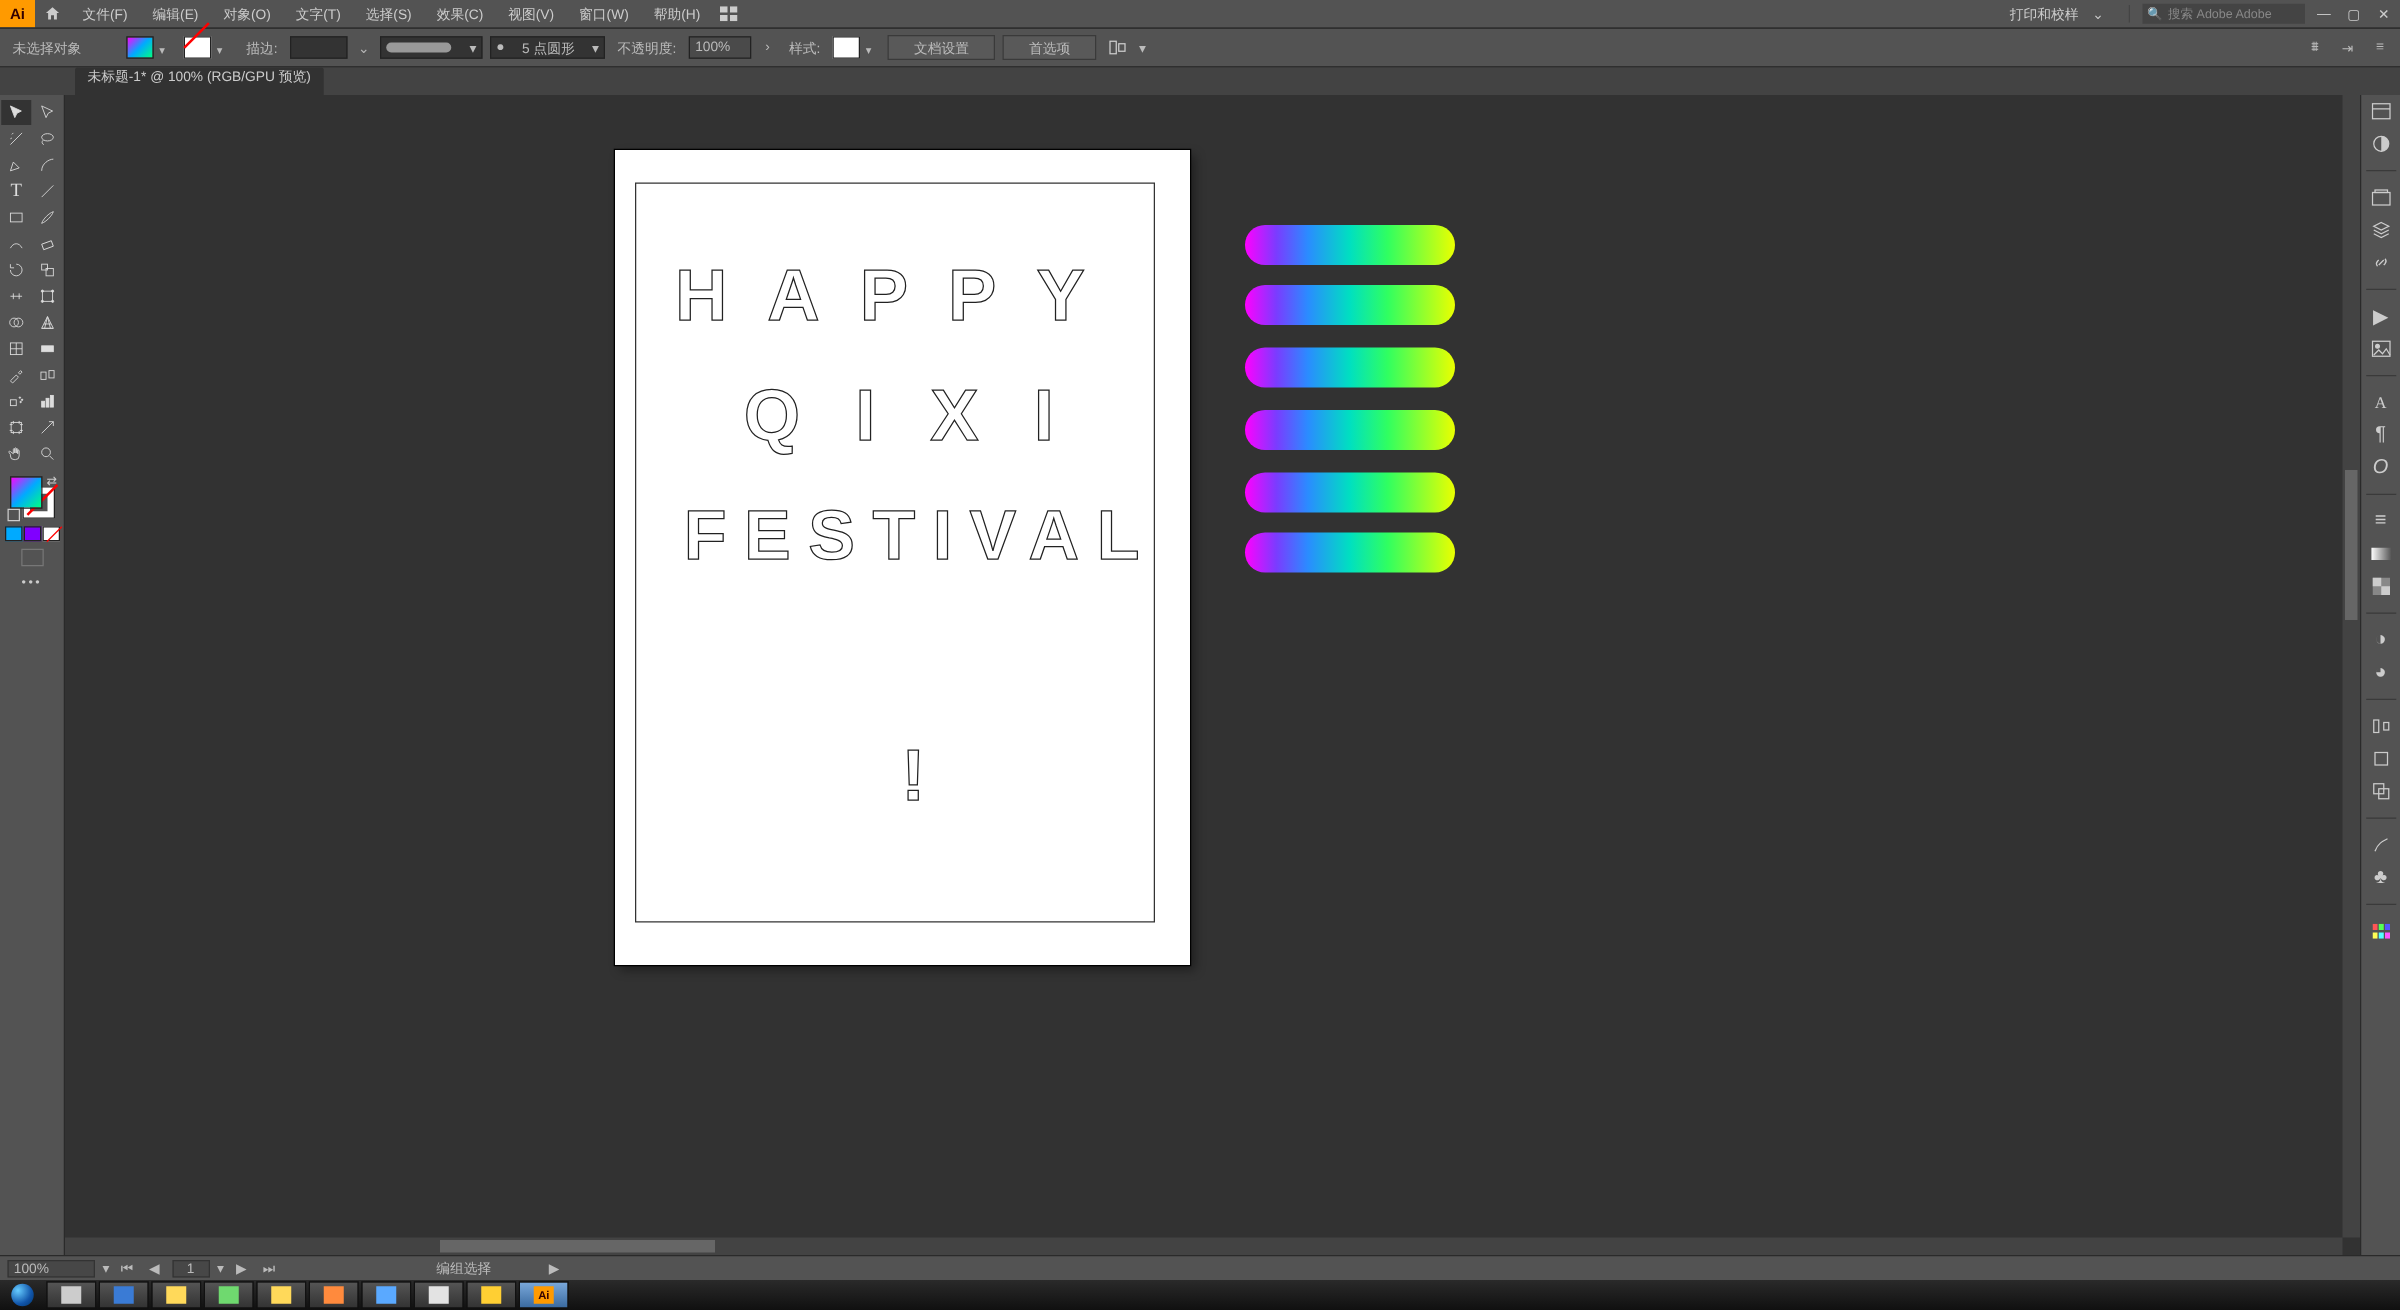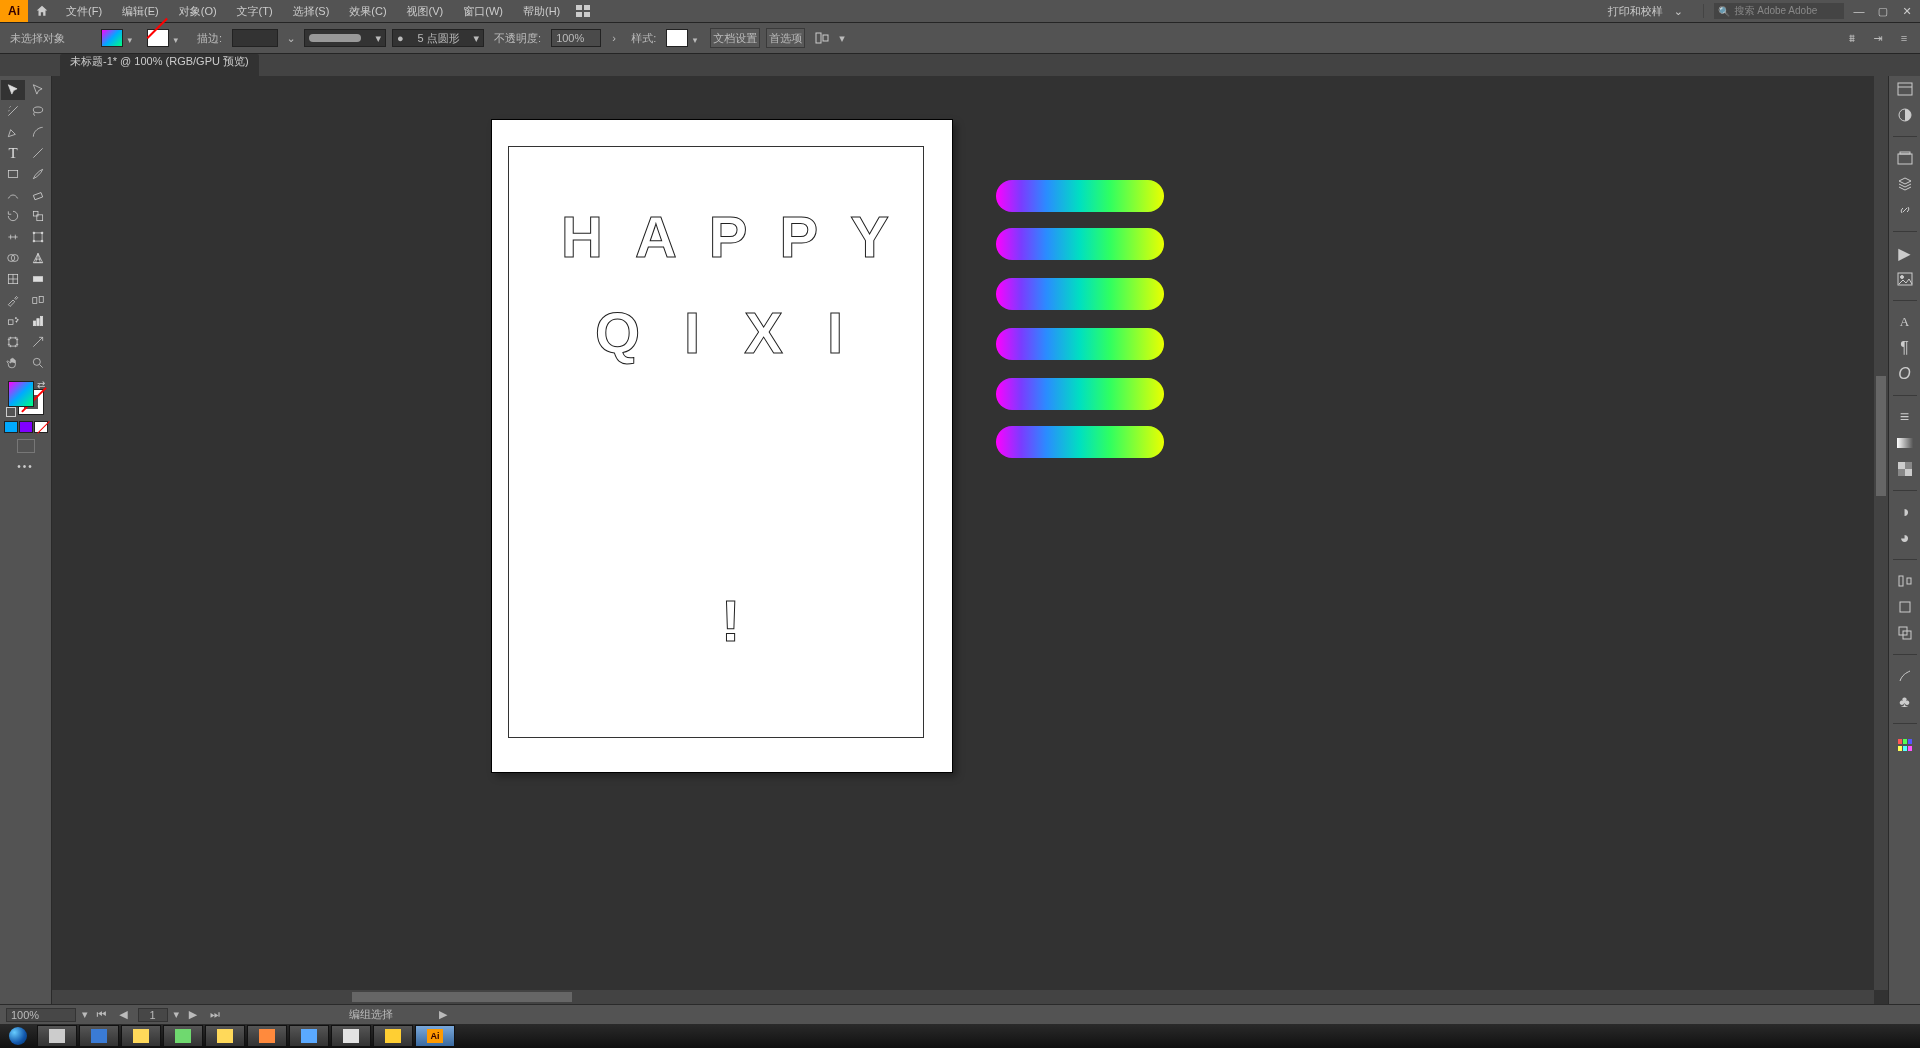--- a/index.html
+++ b/index.html
@@ -25,21 +25,21 @@
 .swatch.gradient { background: linear-gradient(135deg, #ff00ff, #00aaff, #00ff80); }
 .swatch .mini-arrow { position:absolute; right:-10px; top:5px; color:#bbb; font-size:9px;}
 .swatch.none { background:#fff;}
 .swatch.none::after { content:""; position:absolute; left:0; top:50%; width:140%; height:2px; background:#f00; transform: rotate(-45deg) translateY(-50%); transform-origin: left center;}
 .swatch.white { background:#fff;}
 .stroke-input { width:46px; height:18px; background:#333; border:1px solid #222; display:flex; align-items:center; padding:0 4px;}
 .stroke-profile { width:82px; height:18px; background:#333; border:1px solid #222; display:flex; align-items:center; padding:0 4px; justify-content:space-between;}
 .stroke-profile .cap { width:52px; height:8px; background:#999; border-radius:4px;}
 .opacity-input { width:50px; height:18px; background:#4a4a4a; border:1px solid #222; display:flex; align-items:center; padding:0 4px;}
 .arrow-btn { width:14px; height:18px; display:flex; align-items:center; justify-content:center; color:#bbb;}
-.ctrl-btn { height:20px; padding:0 2px; background:#595959; border:1px solid #3a3a3a; display:flex; align-items:center;}
+.ctrl-btn { height:20px; padding:0 20px; background:#595959; border:1px solid #3a3a3a; display:flex; align-items:center;}
 .ctrl-iconbtn { width:22px; height:20px; display:flex; align-items:center; justify-content:center;}
 .controlbar .spacer { flex:1; }
 .controlbar .right-icon { width:20px; height:20px; display:flex; align-items:center; justify-content:center; color:#bbb;}
 
 
 .tabstrip { height: 22px; background: #434343; display:flex; align-items:flex-end; padding-left:60px; }
 .doc-tab { height:22px; background:#323232; padding:0 10px; display:flex; align-items:center; gap:8px; color:#ccc; font-size:11px; border-top-left-radius:2px; border-top-right-radius:2px;flex-direction:column;}
 .doc-tab .close { color:#ccc; font-size:10px;}
 
 
@@ -63,21 +63,21 @@
 .mini-swatches .c::after{content:"";position:absolute;left:0;top:45%;width:140%;height:1px;background:#f00;transform:rotate(-45deg);}
 .screen-modes { display:flex; margin-top:6px;}
 .screen-modes div { width:18px; height:14px; border:1px solid #777; margin:0 1px;}
 .toolbox .dots { margin-top:8px; color:#ccc; letter-spacing:2px; font-size:10px;}
 
 
 .canvas-wrap { flex:1; background:#323232; position:relative; overflow:hidden;}
 .artboard { position:absolute; left:440px; top:44px; width:460px; height:652px; background:#fff; box-shadow: 0 0 0 1px #000, 4px 4px 8px rgba(0,0,0,.4);}
 .art-inner { position:absolute; left:16px; top:26px; right:28px; bottom:34px; border:1px solid #333;}
 .text-outline { position:absolute; font-family: Arial, sans-serif; font-weight: 700; color: transparent; -webkit-text-stroke: 1px #222; white-space:nowrap;}
-.l1 { font-size:58px; letter-spacing: 32px; top:56px; left:52px;text-align:right;}
+.l1 { font-size:58px; letter-spacing: 32px; top:56px; left:31px;text-align:right;}
 .l2 { font-size:58px; letter-spacing: 44px; top:152px; left:86px;}
 .l3 { font-size:56px; letter-spacing: 14px; top:248px; left:38px;}
 .l4 { font-size:56px; letter-spacing: 50px; top:344px; left:114px;}
 .l5 { font-size:58px; letter-spacing: 0; top:440px; left:212px;}
 
 .pill { position:absolute; left:944px; width:168px; height:32px; border-radius:16px; background: linear-gradient(90deg, #ff00ff 0%, #7a3cff 15%, #2a8cff 30%, #00e0c0 50%, #30ff60 68%, #eaff00 100%);}
 .pill.p1{top:104px;} .pill.p2{top:152px;} .pill.p3{top:202px;} .pill.p4{top:252px;} .pill.p5{top:302px;} .pill.p6{top:350px;}
 
 .vscroll { position:absolute; right:0; top:0; bottom:14px; width:14px; background:#434343;}
 .vscroll .thumb{ position:absolute; left:2px; right:2px; top:300px; height:120px; background:#666;}
@@ -383,20 +383,21 @@
         <div></div>
       </div>
     <div class="dots">•••</div>
   </div>
 
   <div class="canvas-wrap">
     <div class="artboard">
       <div class="art-inner">
         <div class="text-outline l1">HAPPY</div>
         <div class="text-outline l2">QIXI</div>
+        <div class="text-outline l3">FESTIVAL</div>
         <div class="text-outline l5">!</div>
       </div>
     </div>
     <div class="pill p1"></div>
     <div class="pill p2"></div>
     <div class="pill p3"></div>
     <div class="pill p4"></div>
     <div class="pill p5"></div>
     <div class="pill p6"></div>
     <div class="vscroll">

